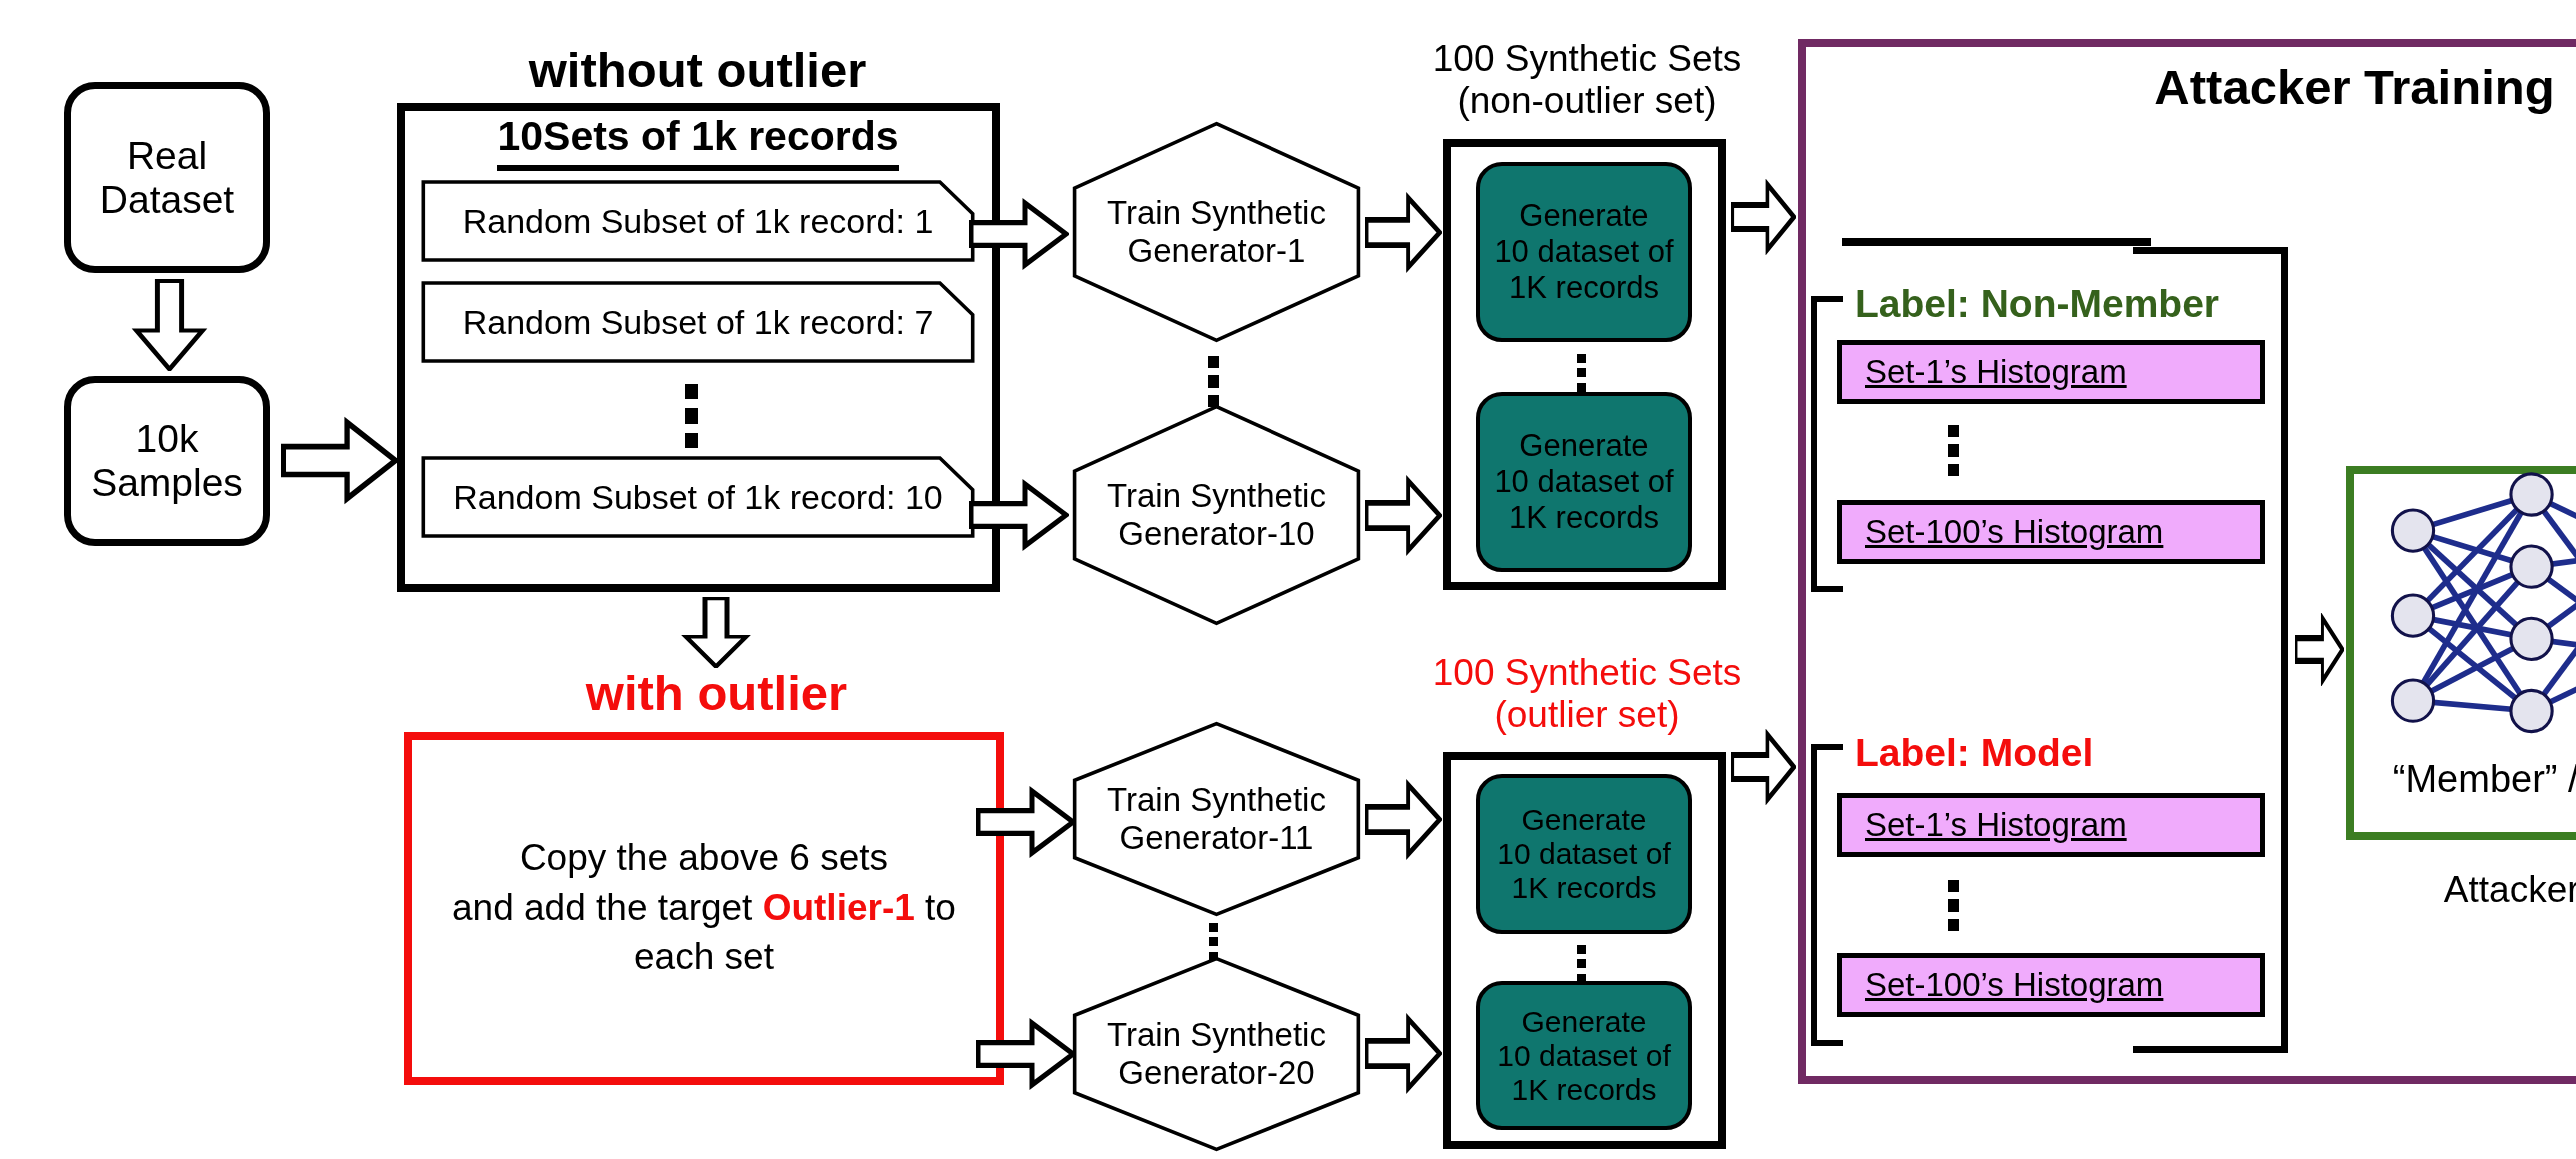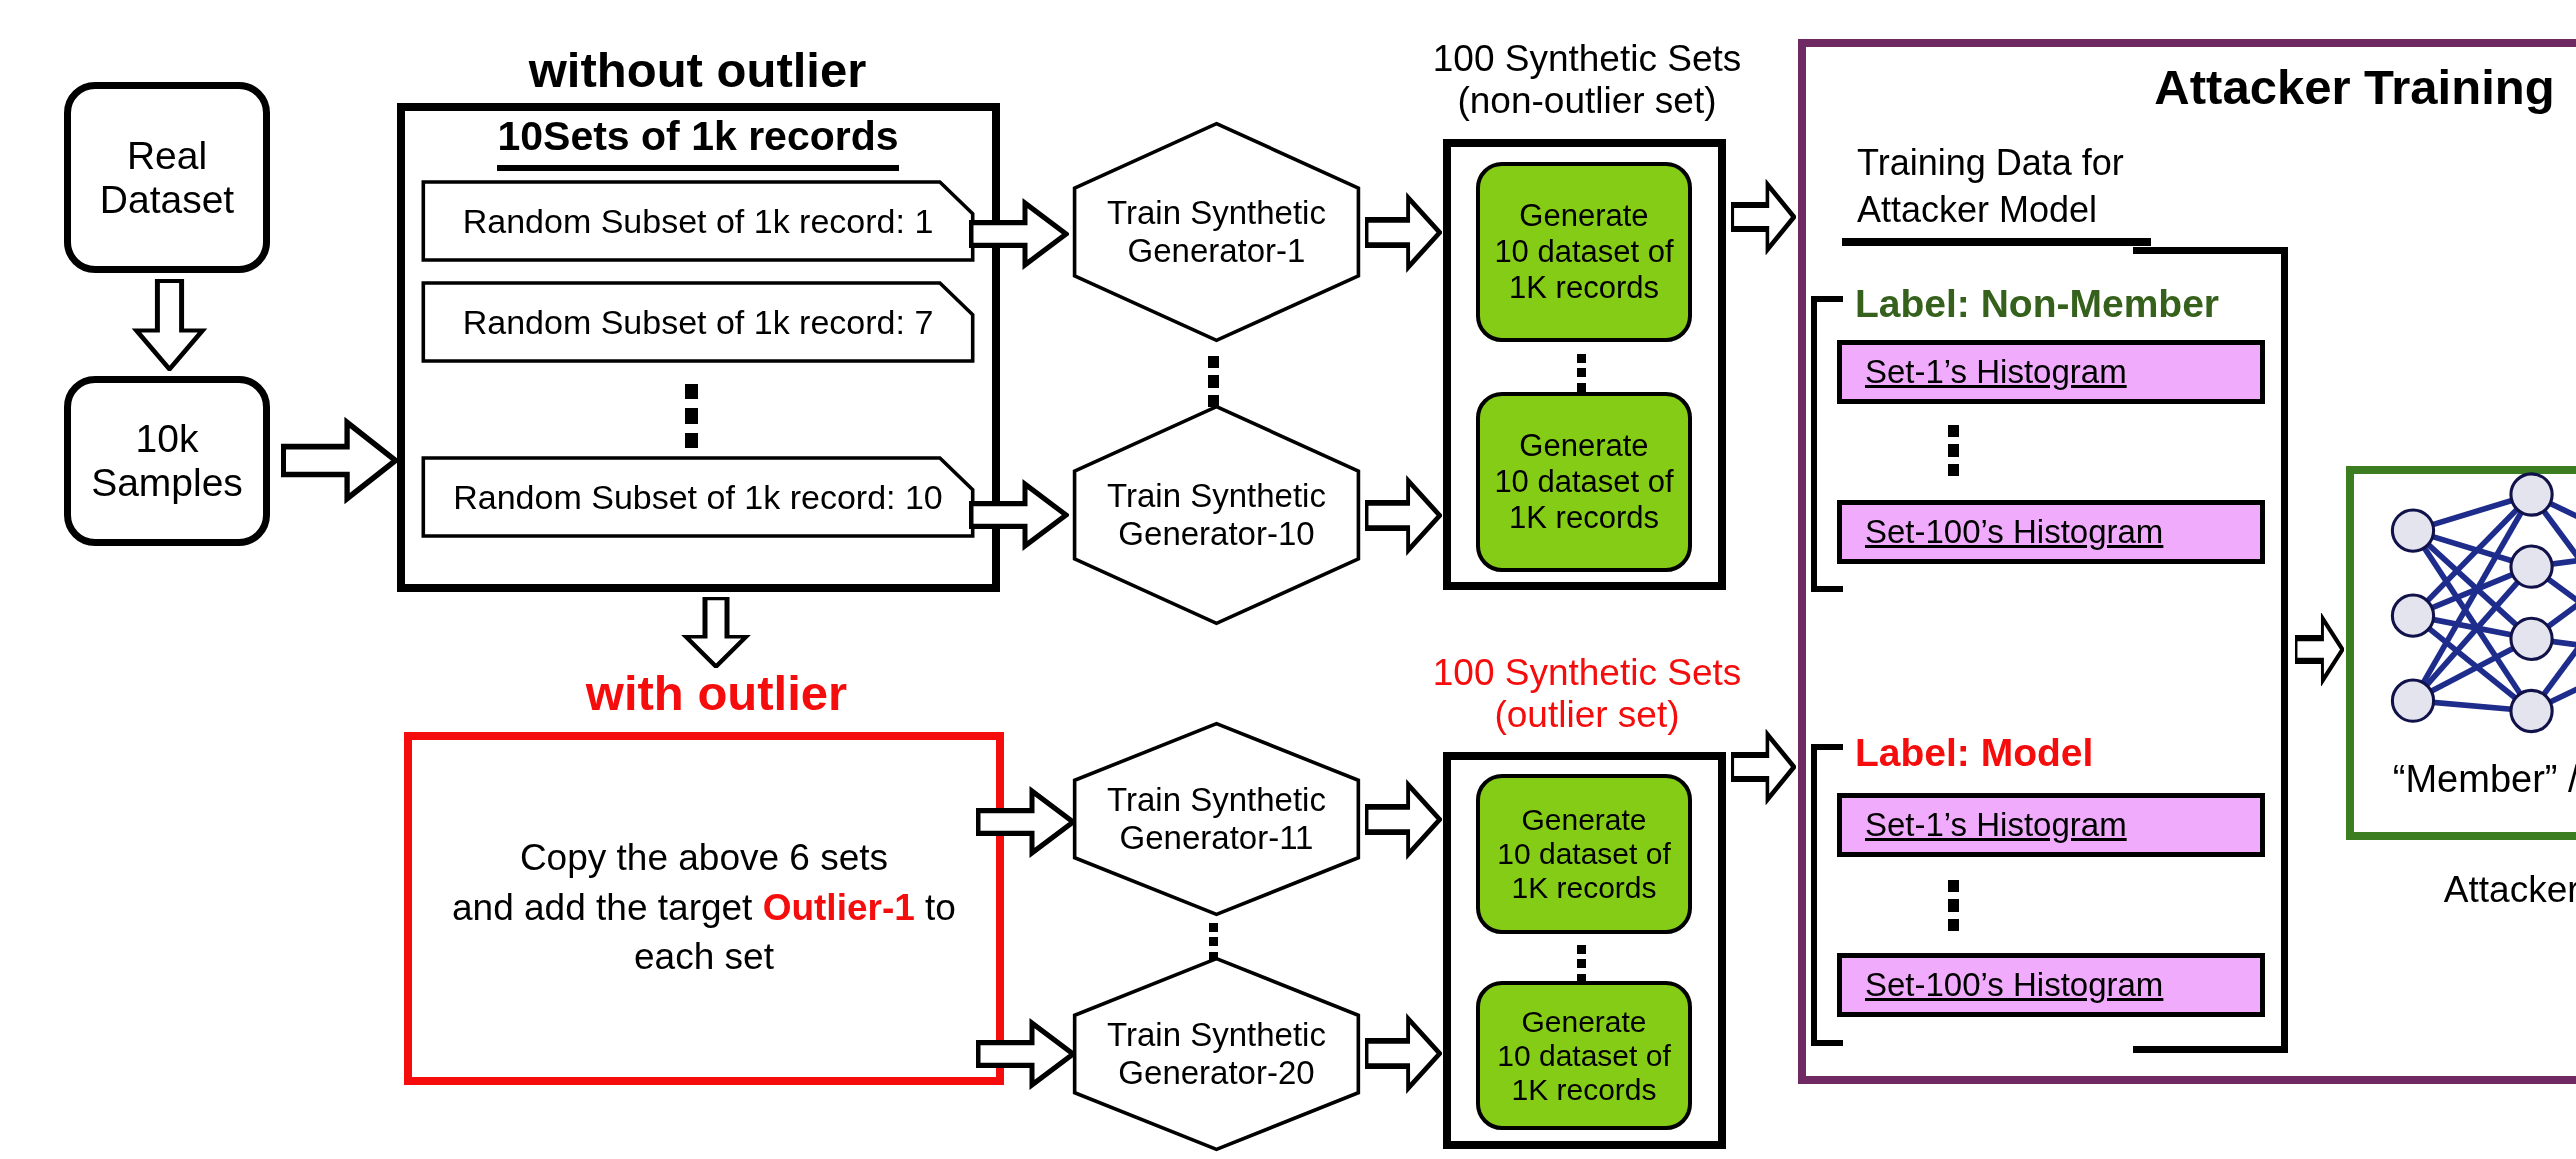--- a/index.html
+++ b/index.html
@@ -3,21 +3,21 @@
 <meta charset="utf-8">
 <style>
   html,body{margin:0;padding:0;background:#fff;}
   .canvas{position:relative;width:2937px;height:1159px;background:#fff;overflow:hidden;
           font-family:"Liberation Sans", sans-serif;color:#000;}
   .abs{position:absolute;}
   .t{display:flex;align-items:center;justify-content:center;text-align:center;}
   .pre{white-space:pre-line;}
   .box{border:7.2px solid #000;border-radius:31px;background:#fff;box-sizing:border-box;}
   .sqbox{border:8.2px solid #000;background:#fff;box-sizing:border-box;}
-  .genbox{border:4.1px solid #000;border-radius:26px;background:#84cc16;box-sizing:border-box;}
+  .genbox{border:4.1px solid #000;border-radius:26px;background:#0f766e;box-sizing:border-box;}
   .histbox{border:5.2px solid #000;background:#f0abfc;box-sizing:border-box;text-decoration:underline;}
   .redbox{border:8.2px solid var(--red);background:#fff;box-sizing:border-box;}
   .purplebox{border:8.2px solid var(--purple);background:#fff;box-sizing:border-box;}
   .greenbox{border:8.2px solid var(--green_border);background:#fff;box-sizing:border-box;}
   .title{font-weight:bold;font-size:49px;}
   .red-t{color:var(--red);}
   .green-t{color:var(--green_label);}
   .vdots{display:flex;flex-direction:column;align-items:center;}
   .vdots i{display:block;background:#000;}
   .vdots.lg i{width:13.4px;height:15.5px;margin:4.6px 0;}
@@ -200,22 +200,20 @@
 1K records</div>
 
   <svg class="abs arrow" style="left:1731px;top:729px;" width="65" height="76" viewBox="0 0 200 140" preserveAspectRatio="none">
     <polygon points="4,48 112,48 112,10 194,70 112,130 112,92 4,92" fill="#fff" stroke="#000" stroke-width="11"></polygon>
   </svg>
 
   <div class="abs purplebox" style="left:1798px;top:39px;width:1103px;height:1045px;"></div>
 
   <div class="abs t title" style="left:1994px;top:58px;width:721px;height:57px;">Attacker Training</div>
 
-  <div class="abs pre" style="left:1857px;top:140px;width:392px;font-size:36px;line-height:1.3;">Training Data for
-Attacker Model</div>
   <div class="abs bar" style="left:1842px;top:238px;width:309px;height:7.7px;"></div>
 
   <div class="abs bar" style="left:2281px;top:247px;width:7.2px;height:806px;"></div>
   <div class="abs bar" style="left:2133px;top:247px;width:155px;height:7.2px;"></div>
   <div class="abs bar" style="left:2133px;top:1046px;width:155px;height:7.2px;"></div>
 
   <div class="abs bar" style="left:1811px;top:296px;width:6.2px;height:296px;"></div>
   <div class="abs bar" style="left:1811px;top:296px;width:32px;height:6.2px;"></div>
   <div class="abs bar" style="left:1811px;top:586px;width:32px;height:6.2px;"></div>
   <div class="abs green-t" style="left:1855px;top:282px;font-size:39px;font-weight:bold;">Label: Non-Member</div>

